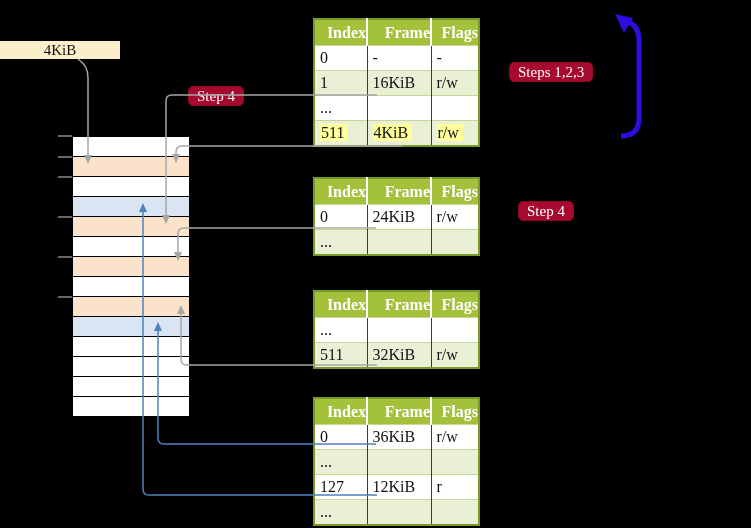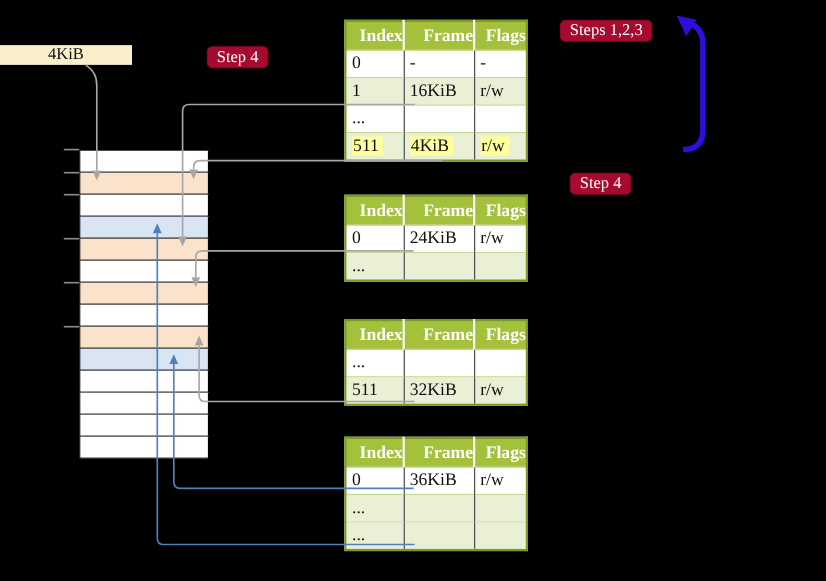--- a/index.html
+++ b/index.html
@@ -17,21 +17,21 @@
   .frame-label{
     position:absolute; left:0; top:41px; width:120px; height:18px;
     background:var(--framebg); color:#111; font-size:15px; line-height:18px;
     text-align:center;
   }
   
   .badge{
     position:absolute; height:18px; line-height:18px; padding:0 8px;
     color:#fff; font-size:15px; border-radius:5px; white-space:nowrap;
   }
-  .badge.red{background:var(--badgered); border:1px solid #8e0824;}
+  .badge.red{background:var(--badgered); border:1px solid #8e0824;margin-top:44px;}
   .badge.blue{background:var(--badgeblue); border:1px solid #3a18b8;}
   #badge-step0{left:188px; top:42px;}
   #badge-steps123{left:509px; top:18px;}
   #badge-steps1234{left:650px; top:17px;}
   #badge-step4{left:518px; top:157px;text-align:right;}
   
   .mem{position:absolute; left:72px; top:136px; width:118px; border-top:1px solid #000;}
   .mem .row{height:20px; box-sizing:border-box; border:1px solid #000; border-top:none; background:#fff;}
   .mem .row.orange{background:var(--memorange);}
   .mem .row.blue{background:var(--memblue);}
@@ -199,20 +199,25 @@
         <tr>
           <td>0</td>
           <td>36KiB</td>
           <td>r/w</td>
         </tr>
         <tr class="alt">
           <td>...</td>
           <td></td>
           <td></td>
         </tr>
+        <tr>
+          <td>127</td>
+          <td>12KiB</td>
+          <td>r</td>
+        </tr>
         <tr class="alt">
           <td>...</td>
           <td></td>
           <td></td>
         </tr>
       </tbody>
     </table>
 
   <svg class="overlay" width="751" height="528" viewBox="0 0 751 528">
 

